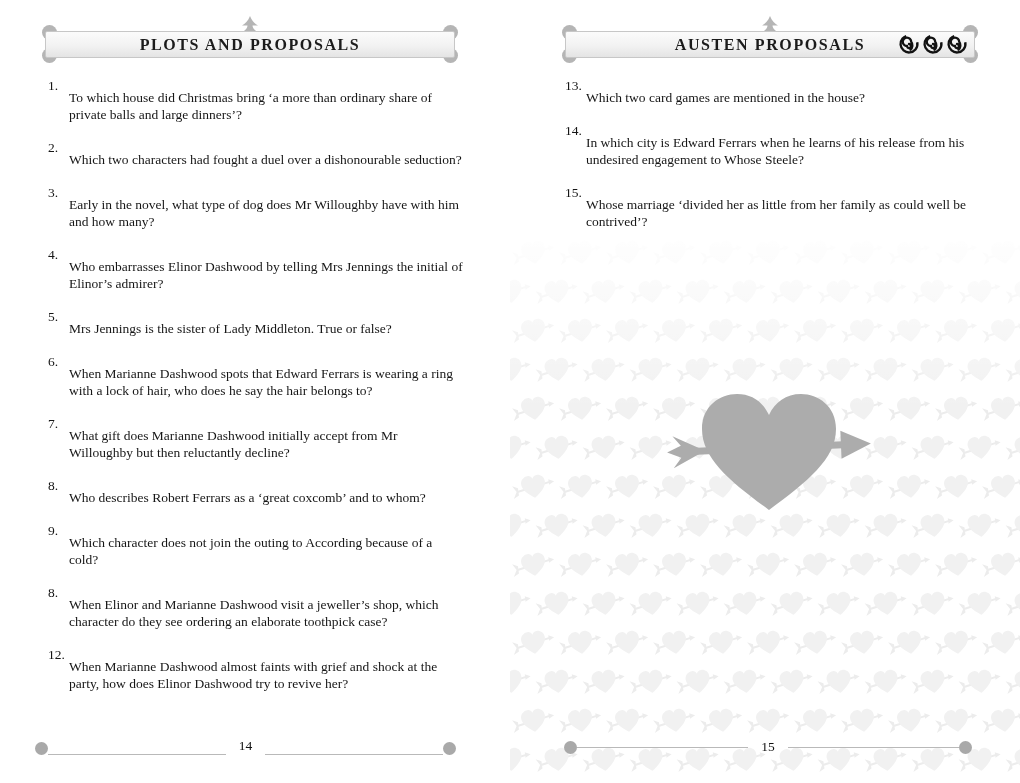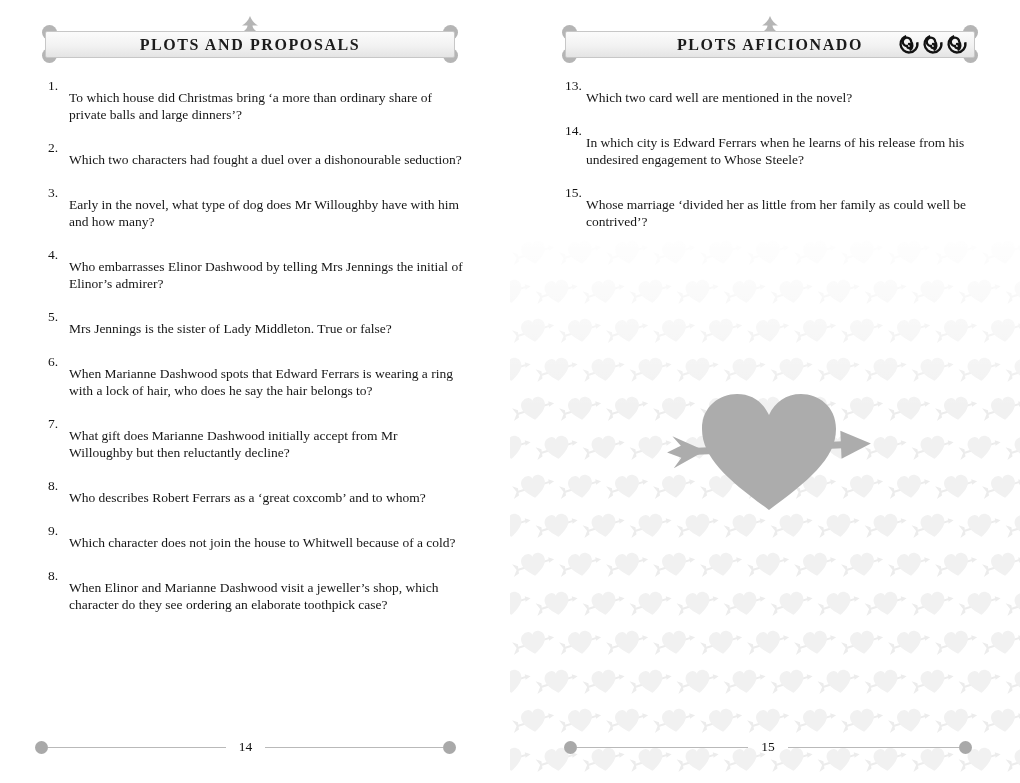--- a/index.html
+++ b/index.html
@@ -31,21 +31,21 @@
   .questions{position:absolute;top:77px;z-index:3;font-size:13.5px;line-height:17px;}
   .questions-left{left:48px;width:416px;}
   .questions-right{left:55px;width:422px;}
   .q{display:flex;margin-bottom:16px;}
   .qn{flex:0 0 21px;}
   .qt{flex:1;margin-top:12px;}
 
   
   .pagefoot{position:absolute;bottom:28px;height:15px;display:flex;
             align-items:center;z-index:3;}
-  .pagefoot.left{left:35px;right:54px;}
+  .pagefoot.left{left:35px;right:54px;align-items:flex-end;}
   .pagefoot.right{left:54px;right:48px;}
   .dot{width:13px;height:13px;border-radius:50%;background:#a9a9a9;flex:0 0 auto;}
   .rule{flex:1;height:1px;background:#b9b9b9;}
   .pagenum{padding:0 13px;font-size:13.5px;transform:translateY(-1px);color:#111;}
 
   
   .pattern-svg{position:absolute;left:0;top:235px;z-index:0;}
   .pattern-fade{position:absolute;left:0;top:235px;width:510px;height:175px;z-index:1;
                 background:linear-gradient(180deg,rgba(255,255,255,.96) 0%,rgba(255,255,255,0) 100%);}
   .heart-graphic{position:absolute;left:148px;top:388px;width:222px;height:128px;z-index:2;}
@@ -107,29 +107,33 @@
           <span class="qt">What gift does Marianne Dashwood initially accept from Mr Willoughby but then reluctantly decline?</span>
         </div>
 
         <div class="q">
           <span class="qn">8.</span>
           <span class="qt">Who describes Robert Ferrars as a ‘great coxcomb’ and to whom?</span>
         </div>
 
         <div class="q">
           <span class="qn">9.</span>
-          <span class="qt">Which character does not join the house to Whitwell because of a cold?</span>
+          <span class="qt">Which character does not join the outing to According because of a cold?</span>
         </div>
 
 
         <div class="q">
           <span class="qn">8.</span>
           <span class="qt">When Elinor and Marianne Dashwood visit a jeweller’s shop, which character do they see ordering an elaborate toothpick case?</span>
         </div>
 
+        <div class="q">
+          <span class="qn">12.</span>
+          <span class="qt">When Marianne Dashwood almost faints with grief and shock at the party, how does Elinor Dashwood try to revive her?</span>
+        </div>
       </div>
 
     <footer class="pagefoot left">
       <span class="dot"></span>
       <span class="rule"></span>
       <span class="pagenum">14</span>
       <span class="rule"></span>
       <span class="dot"></span>
     </footer>
   </section>
@@ -156,21 +160,21 @@
 
     <header class="banner-wrap right">
       <svg class="ornament" width="26" height="15" viewBox="0 0 26 15">
         <path d="M13 0 C11 5 8 8 5 9.5 L10.5 9.5 C10.5 11.5 9 13.5 7 15 L19 15 C17 13.5 15.5 11.5 15.5 9.5 L21 9.5 C18 8 15 5 13 0 Z" fill="#b5b5b5"></path>
       </svg>
       <span class="corner c-tl"></span>
       <span class="corner c-bl"></span>
       <span class="corner c-tr"></span>
       <span class="corner c-br"></span>
       <div class="bar">
-        <span class="banner-title">PLOTS AFICIONADO</span>
+        <span class="banner-title">AUSTEN PROPOSALS</span>
       </div>
       <div class="roses">
         <svg class="rose" viewBox="0 0 24 24">
           <circle cx="12" cy="12" r="9.2" fill="none" stroke="#121212" stroke-width="2.6" stroke-dasharray="42 16" stroke-dashoffset="-6" transform="rotate(-50 12 12)"></circle>
           <path d="M12 12 a2.2 2.2 0 1 1 -2.2 2.2 a4.6 4.6 0 1 1 4.6 -4.6 a6.3 6.3 0 0 1 -0.8 8.6" fill="none" stroke="#121212" stroke-width="2.5" stroke-linecap="round"></path>
         </svg>
         <svg class="rose" viewBox="0 0 24 24">
           <circle cx="12" cy="12" r="9.2" fill="none" stroke="#121212" stroke-width="2.6" stroke-dasharray="42 16" stroke-dashoffset="-6" transform="rotate(-50 12 12)"></circle>
           <path d="M12 12 a2.2 2.2 0 1 1 -2.2 2.2 a4.6 4.6 0 1 1 4.6 -4.6 a6.3 6.3 0 0 1 -0.8 8.6" fill="none" stroke="#121212" stroke-width="2.5" stroke-linecap="round"></path>
         </svg>
@@ -178,21 +182,21 @@
           <circle cx="12" cy="12" r="9.2" fill="none" stroke="#121212" stroke-width="2.6" stroke-dasharray="42 16" stroke-dashoffset="-6" transform="rotate(-50 12 12)"></circle>
           <path d="M12 12 a2.2 2.2 0 1 1 -2.2 2.2 a4.6 4.6 0 1 1 4.6 -4.6 a6.3 6.3 0 0 1 -0.8 8.6" fill="none" stroke="#121212" stroke-width="2.5" stroke-linecap="round"></path>
         </svg>
       </div>
     </header>
 
     <div class="questions questions-right">
 
         <div class="q">
           <span class="qn">13.</span>
-          <span class="qt">Which two card well are mentioned in the novel?</span>
+          <span class="qt">Which two card games are mentioned in the house?</span>
         </div>
 
         <div class="q">
           <span class="qn">14.</span>
           <span class="qt">In which city is Edward Ferrars when he learns of his release from his undesired engagement to Whose Steele?</span>
         </div>
 
         <div class="q">
           <span class="qn">15.</span>
           <span class="qt">Whose marriage ‘divided her as little from her family as could well be contrived’?</span>

